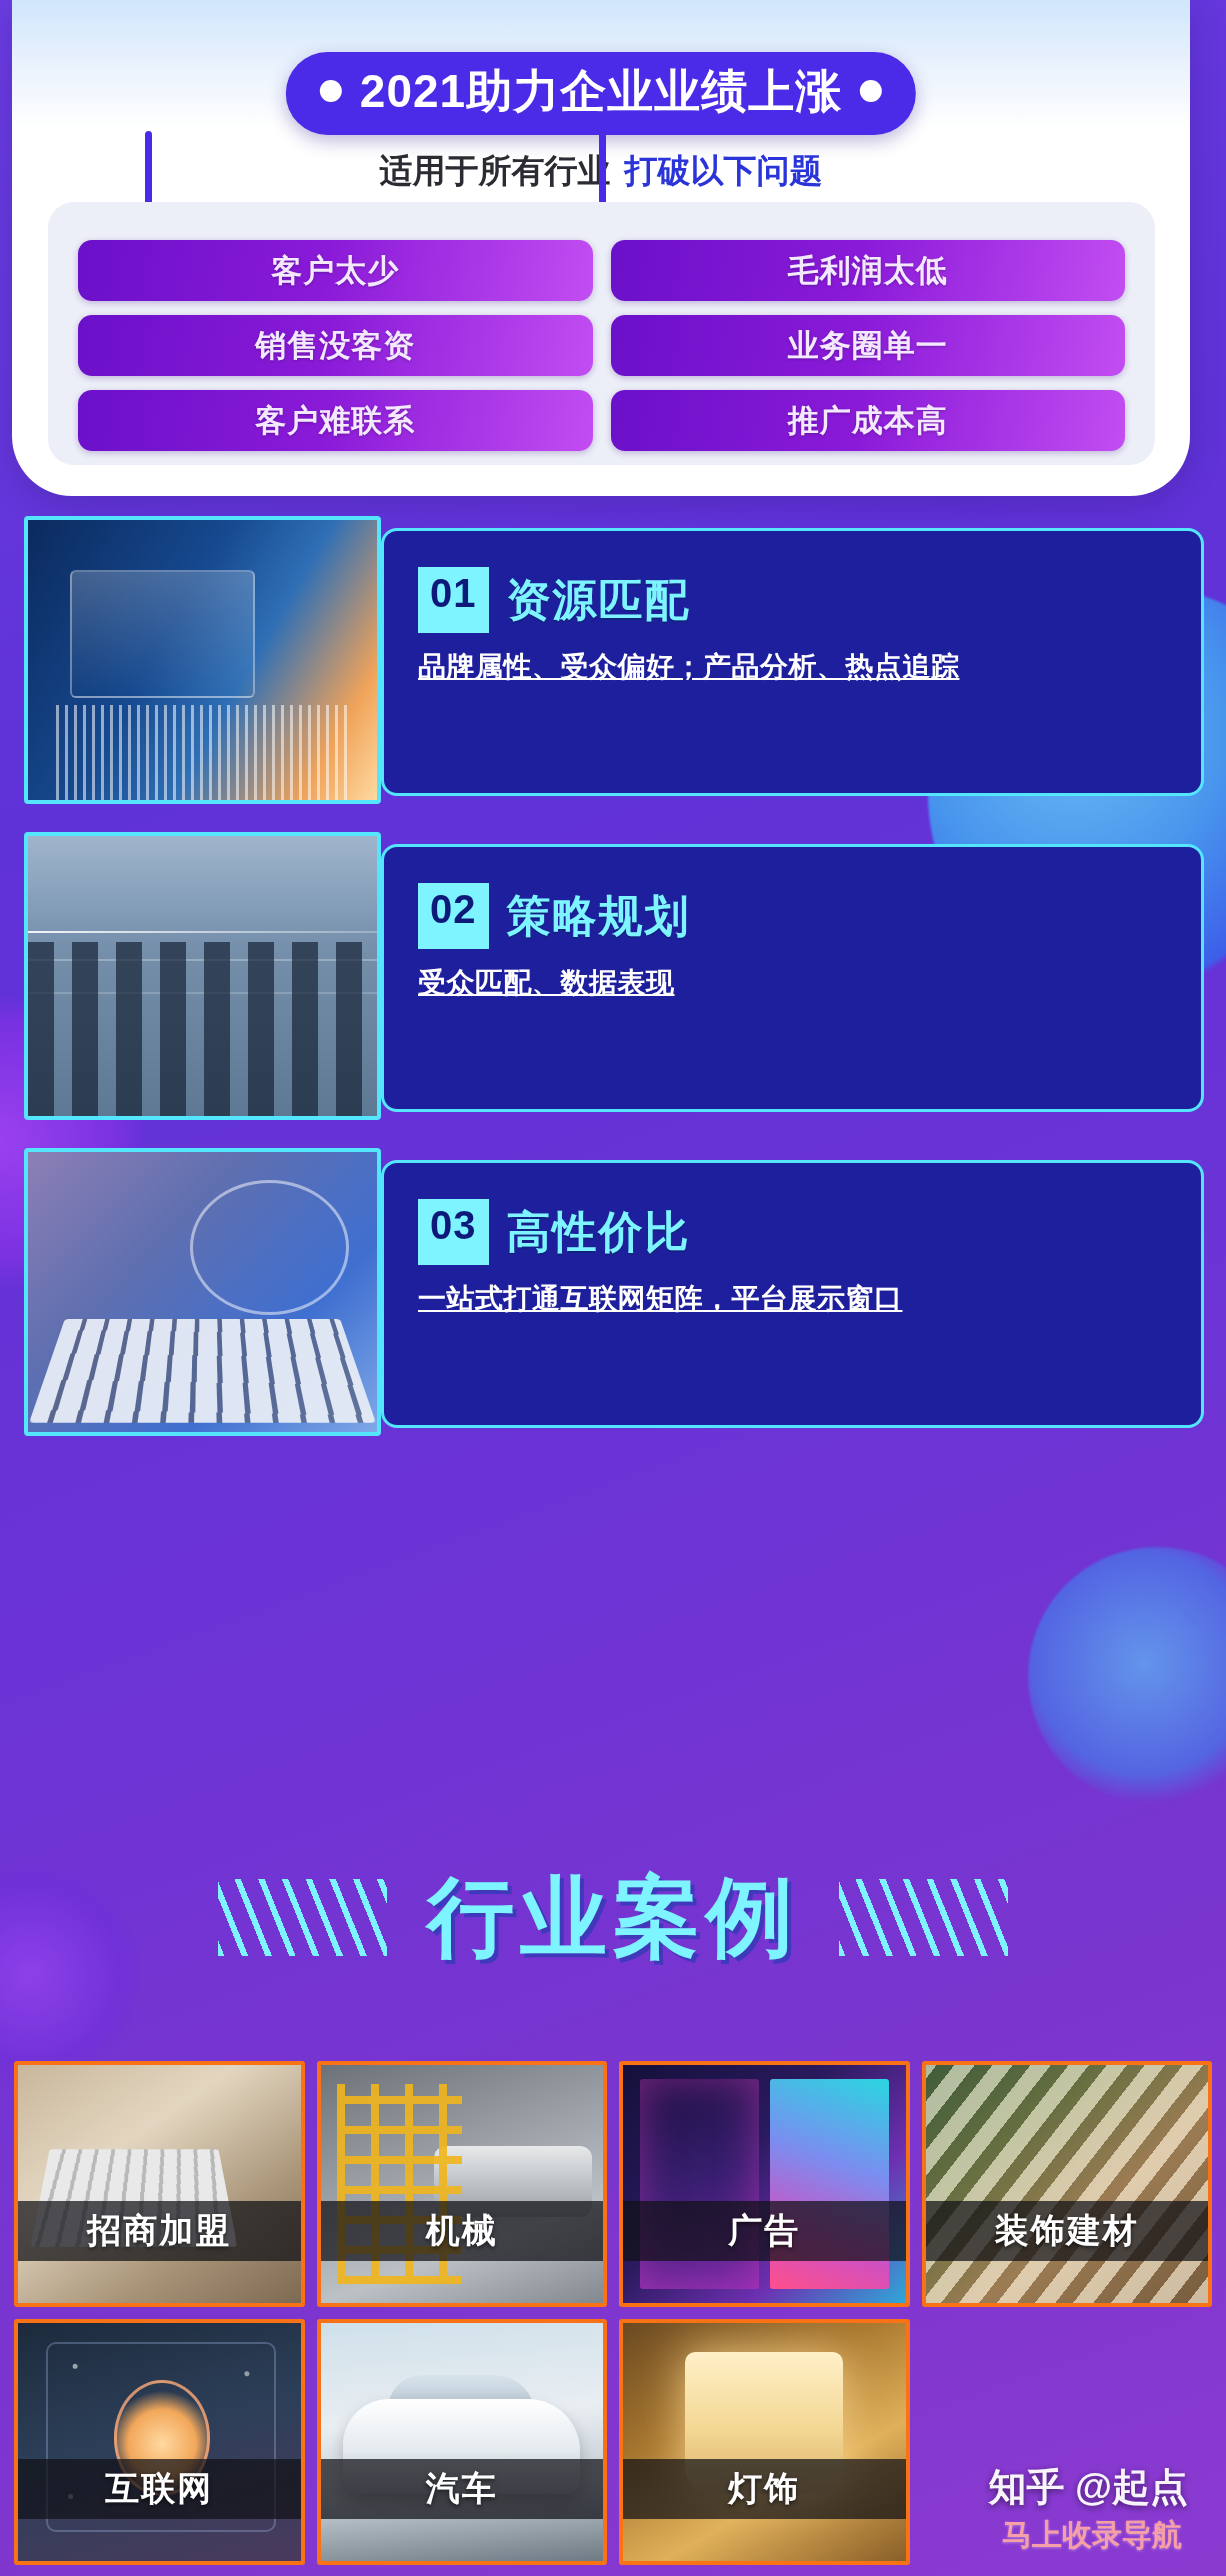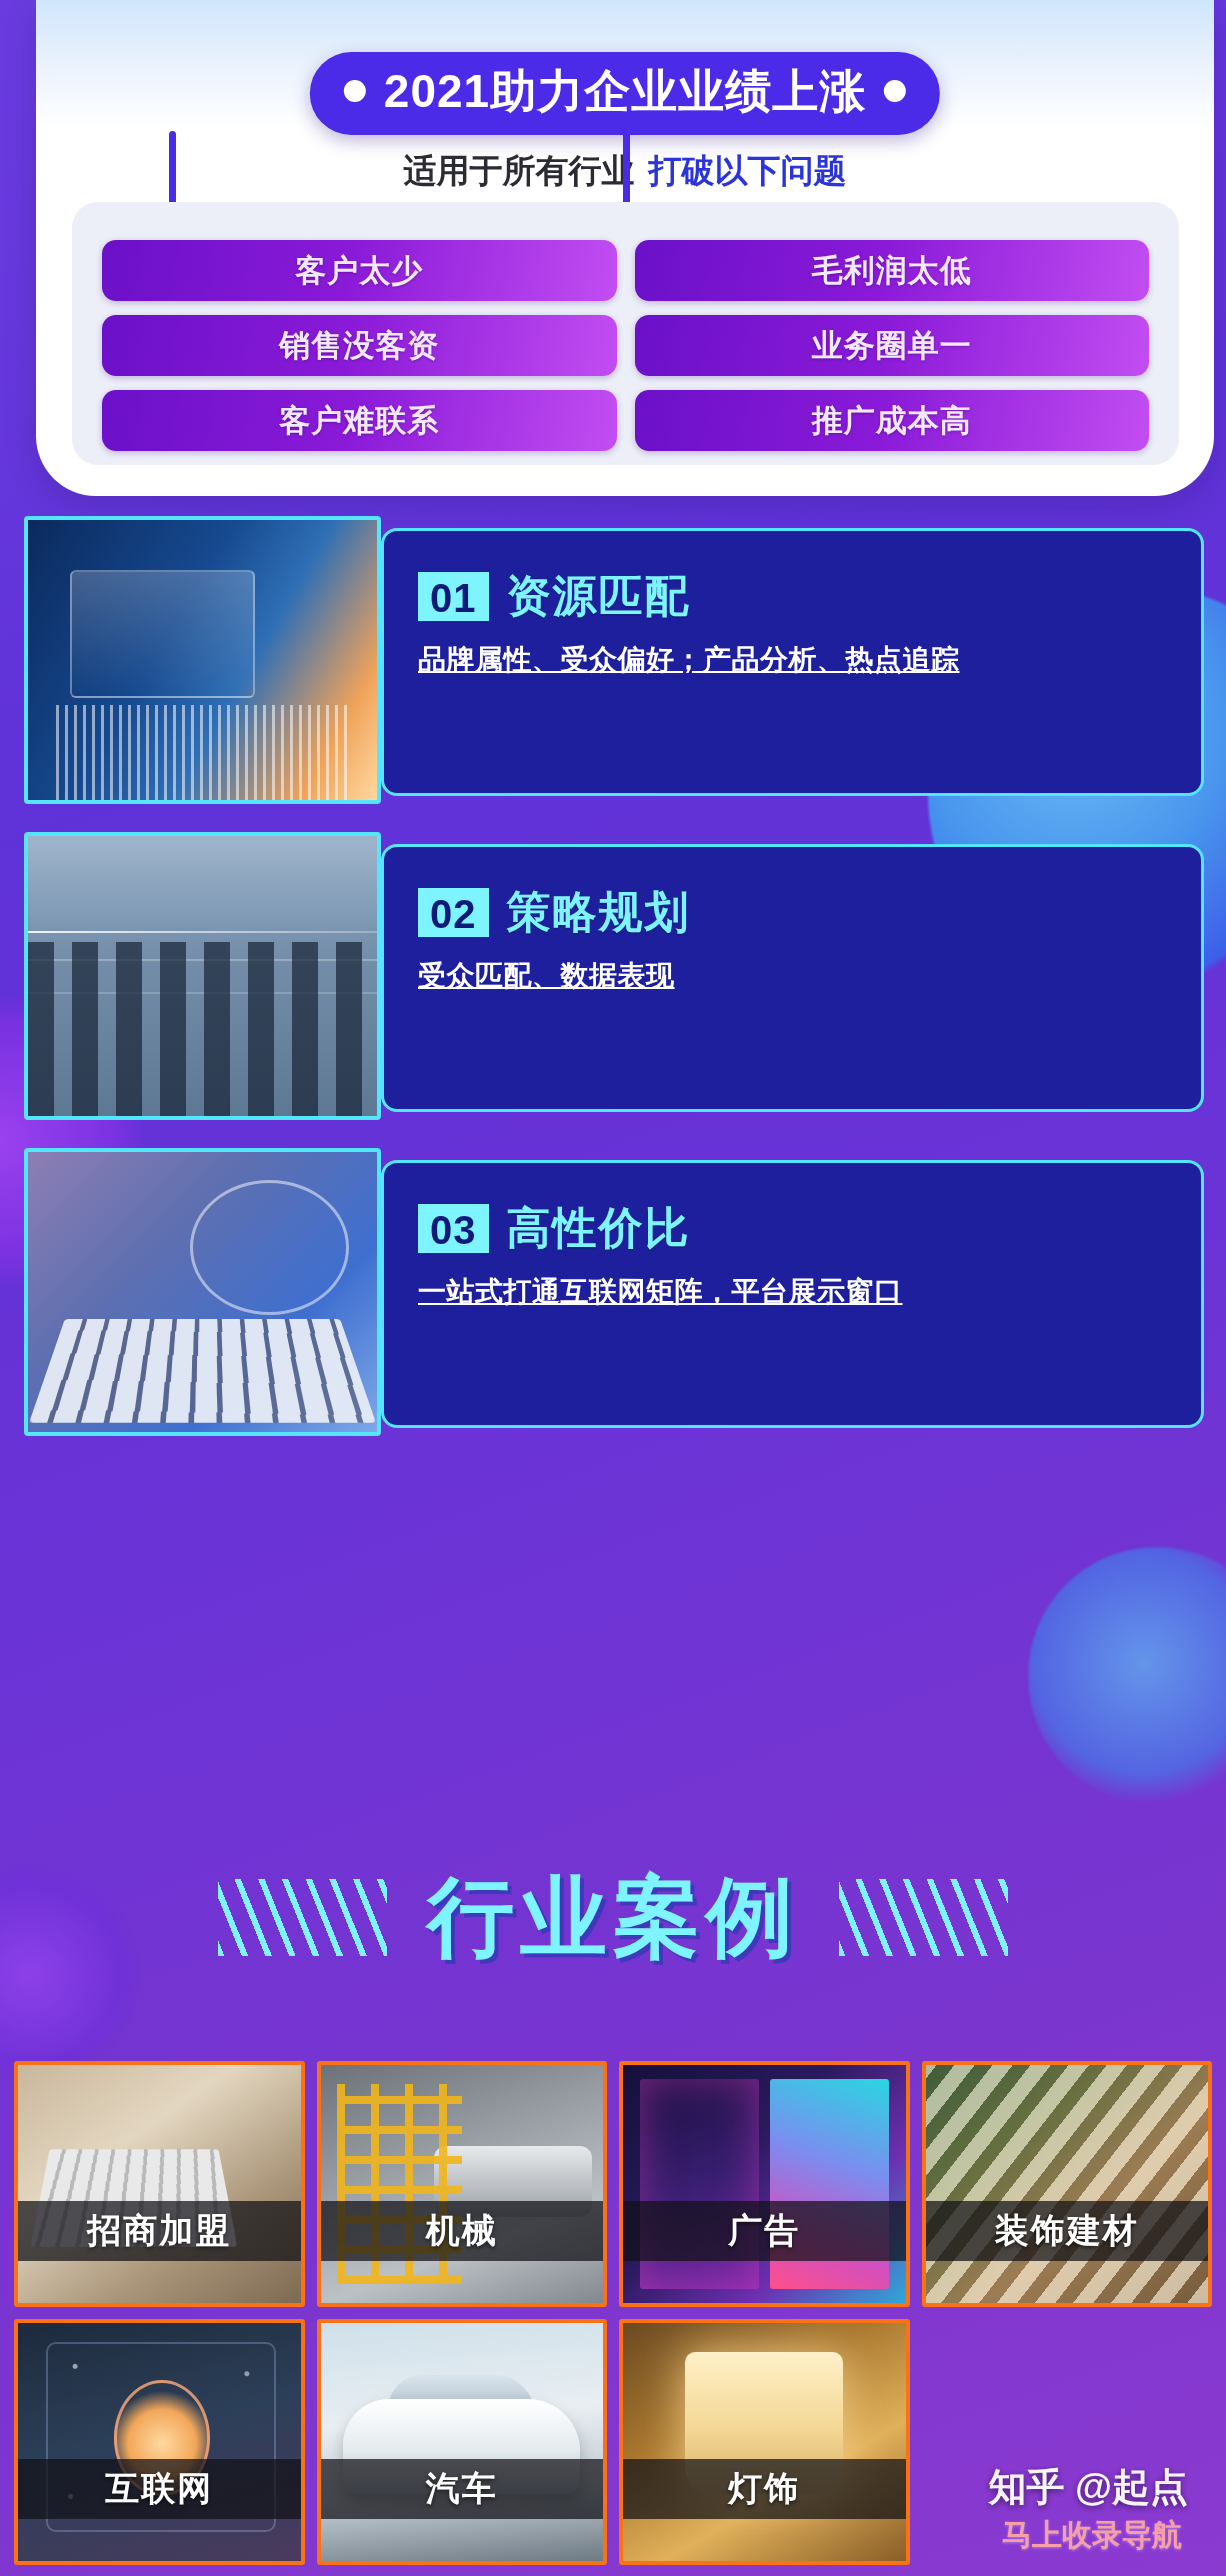--- a/index.html
+++ b/index.html
@@ -25,21 +25,21 @@
     background:radial-gradient(circle at 35% 35%,#6ee9ff 0%,#3fb6f5 40%,#2f6ef0 70%,rgba(47,110,240,0) 72%); opacity:.75;}
   .blob-b { left:-149px; top:992px; width:298px; height:298px;
     background:radial-gradient(circle at 50% 50%,#c04bff 0%,#8a32e8 55%,rgba(138,50,232,0) 70%); opacity:.6;}
   .blob-c { right:-60px; top:1547px; width:258px; height:258px;
     background:radial-gradient(circle at 45% 45%,#57e4ff 0%,#3a8df0 55%,rgba(58,141,240,0) 70%); opacity:.55;}
   .blob-d { left:-79px; top:1865px; width:218px; height:218px;
     background:radial-gradient(circle at 50% 50%,#a94dff 0%,#6e2fdc 60%,rgba(110,47,220,0) 72%); opacity:.5;}
 
   
   .hero {
-    position:absolute; left:36px; top:0; width:1178px; height:496px;
+    position:absolute; left:12px; top:0; width:1178px; height:496px;
     background:linear-gradient(180deg,#cfe6fb 0%,#e8f1fd 12%,#ffffff 26%,#ffffff 100%);
     border-radius:0 0 60px 60px;
     box-shadow:0 10px 32px rgba(20,10,70,.18);
     overflow:hidden;
   }
   .hero-inner { position:absolute; inset:0; }
 
   .title-ribbon {
     position:absolute; left:50%; transform:translateX(-50%);
     top:52px;
@@ -101,21 +101,21 @@
   .feat-body {
     position:absolute; left:381px; top:12px; right:22px; height:268px;
     background:#1e1f9c;
     border:3px solid #55e6ff; border-radius:16px;
     padding:36px 28px 0 34px;
   }
   .feat-head { display:flex; align-items:center; gap:18px; margin-bottom:14px; }
   .feat-num {
     background:#7df4ff; color:#0d1a7a;
     font-size:40px; font-weight:700; line-height:1;
-    padding:6px 12px 3px; letter-spacing:1px;
+    padding:6px 12px 20px; letter-spacing:1px;
   }
   .feat-title {
     color:#7df4ff; font-size:44px; font-weight:700; letter-spacing:2px;
     text-shadow:0 2px 0 rgba(0,40,90,.4);
   }
   .feat-desc {
     color:#ffffff; font-size:28px; font-weight:700; line-height:1.42;
     letter-spacing:0.5px; max-width:98%;text-decoration:underline;
   }
 

